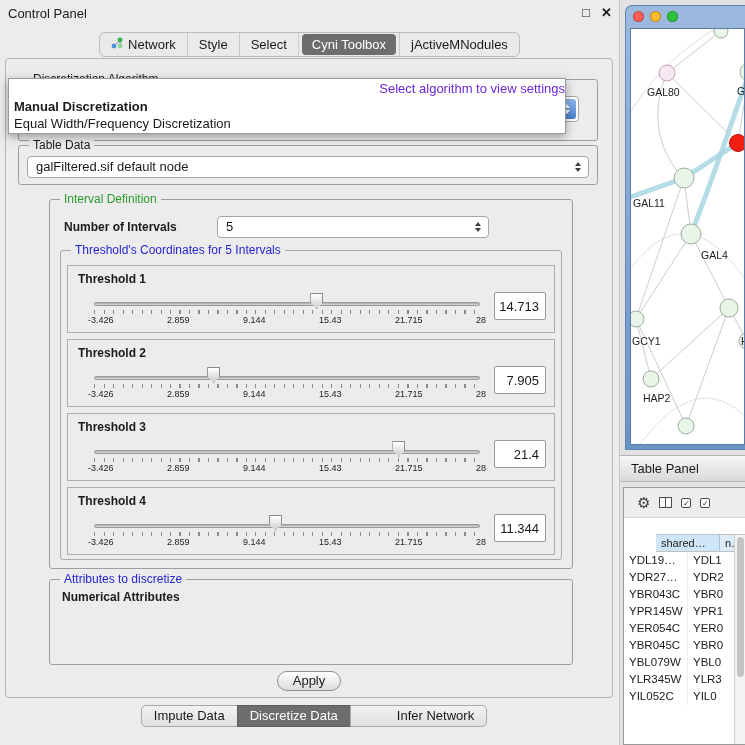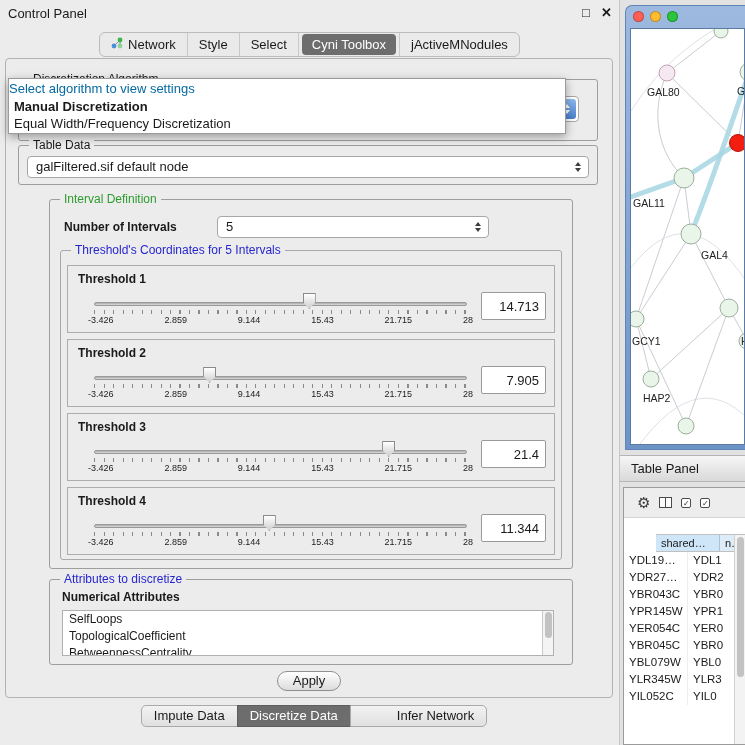--- a/index.html
+++ b/index.html
@@ -51,21 +51,21 @@
     flex-direction:column;align-items:center;justify-content:center;}
   .combo-capsule .arr.up{border-bottom-color:#fff;}
   .combo-capsule .arr.down{border-top-color:#fff;}
 
   .algo-group{left:12px;top:20px;width:580px;height:62px;}
   .algo-combo{left:8px;top:16px;width:552px;height:26px;}
 
   
   .dropdown{position:absolute;left:8px;top:78px;width:558px;height:56px;background:#fff;
     border:1px solid #9b9b9b;box-shadow:0 3px 9px rgba(0,0,0,.35);z-index:50;}
-  .dd-placeholder{text-align:left;color:#0369a1;font-size:13px;height:19px;line-height:19px;}
+  .dd-placeholder{text-align:right;color:#6d28d9;font-size:13px;height:19px;line-height:19px;}
   .dd-item{font-size:13px;padding-left:5px;height:17px;line-height:17px;white-space:nowrap;}
   .dd-item.bold{font-weight:bold;}
 
   .td-group{left:12px;top:86px;width:580px;height:40px;}
   .td-combo{left:8px;top:10px;width:562px;height:22px;}
 
   .interval-group{left:43px;top:140px;width:524px;height:370px;}
   .num-label{position:absolute;left:14px;top:20px;font-size:12px;font-weight:bold;}
   .num-combo{left:167px;top:16px;width:272px;height:22px;}
 
@@ -79,21 +79,21 @@
   .slider{flex:1;position:relative;height:40px;margin:0 14px 0 16px;}
   .track{position:absolute;left:0;right:0;top:12px;height:4px;background:#d2d2d2;
     border:1px solid #9a9a9a;border-radius:2px;box-shadow:inset 0 1px 1px rgba(0,0,0,.15);}
   .ticks{position:absolute;left:0;right:0;top:20px;height:4px;
     background-image:repeating-linear-gradient(90deg,#8a8a8a 0,#8a8a8a 1px,transparent 1px,transparent 9.5px);}
   .thumb{position:absolute;top:3px;width:13px;height:16px;margin-left:-6.5px;
     background:linear-gradient(#ffffff,#cfcfcf);border:1px solid #8a8a8a;
     clip-path:polygon(0 0,100% 0,100% 55%,50% 100%,0 55%);}
   .scale{position:absolute;left:-6px;right:-6px;top:25px;display:flex;
     justify-content:space-between;font-size:9px;color:#222;}
-  .th-value{width:65px;height:28px;margin-top:2px;background:#fff;border:1px solid #9a9a9a;
+  .th-value{width:52px;height:28px;margin-top:2px;background:#fff;border:1px solid #9a9a9a;
     border-radius:2px;font-size:13px;text-align:right;line-height:27px;padding-right:6px;}
 
   .attr-group{left:43px;top:520px;width:524px;height:86px;}
   .attr-title{position:absolute;left:12px;top:10px;font-size:12px;font-weight:bold;}
   .attr-list{position:absolute;left:12px;top:30px;width:492px;height:46px;background:#fff;
     border:1px solid #b0b0b0;overflow:hidden;}
   .attr-item{font-size:12px;height:17px;line-height:17px;padding-left:6px;white-space:nowrap;}
   .vscroll{position:absolute;right:0;top:0;bottom:0;width:11px;background:#f4f4f4;
     border-left:1px solid #c8c8c8;}
   .vthumb{position:absolute;top:1px;left:1.5px;width:7px;height:26px;background:#c2c2c2;
@@ -302,28 +302,20 @@
             <div class="th-value">11.344</div>
           </div>
         </div>
 
       </div>
     </div>
 
     <div class="group attr-group">
       <span class="glabel blue">Attributes to discretize</span>
       <span class="attr-title">Numerical Attributes</span>
-      <div class="attr-list">
-        <div class="attr-item">SelfLoops</div>
-        <div class="attr-item">TopologicalCoefficient</div>
-        <div class="attr-item">BetweennessCentrality</div>
-        <div class="vscroll">
-            <div class="vthumb"></div>
-          </div>
-      </div>
     </div>
 
     <div class="apply-btn">Apply</div>
   </div>
 
   <div class="dropdown">
     <div class="dd-placeholder">Select algorithm to view settings</div>
     <div class="dd-item bold">Manual Discretization</div>
     <div class="dd-item">Equal Width/Frequency Discretization</div>
   </div>

